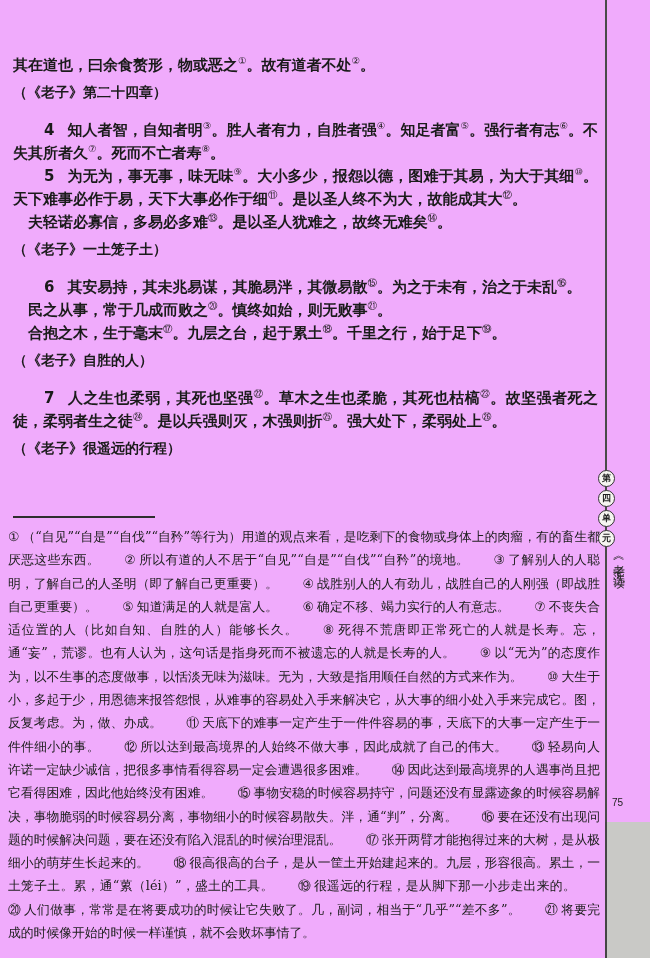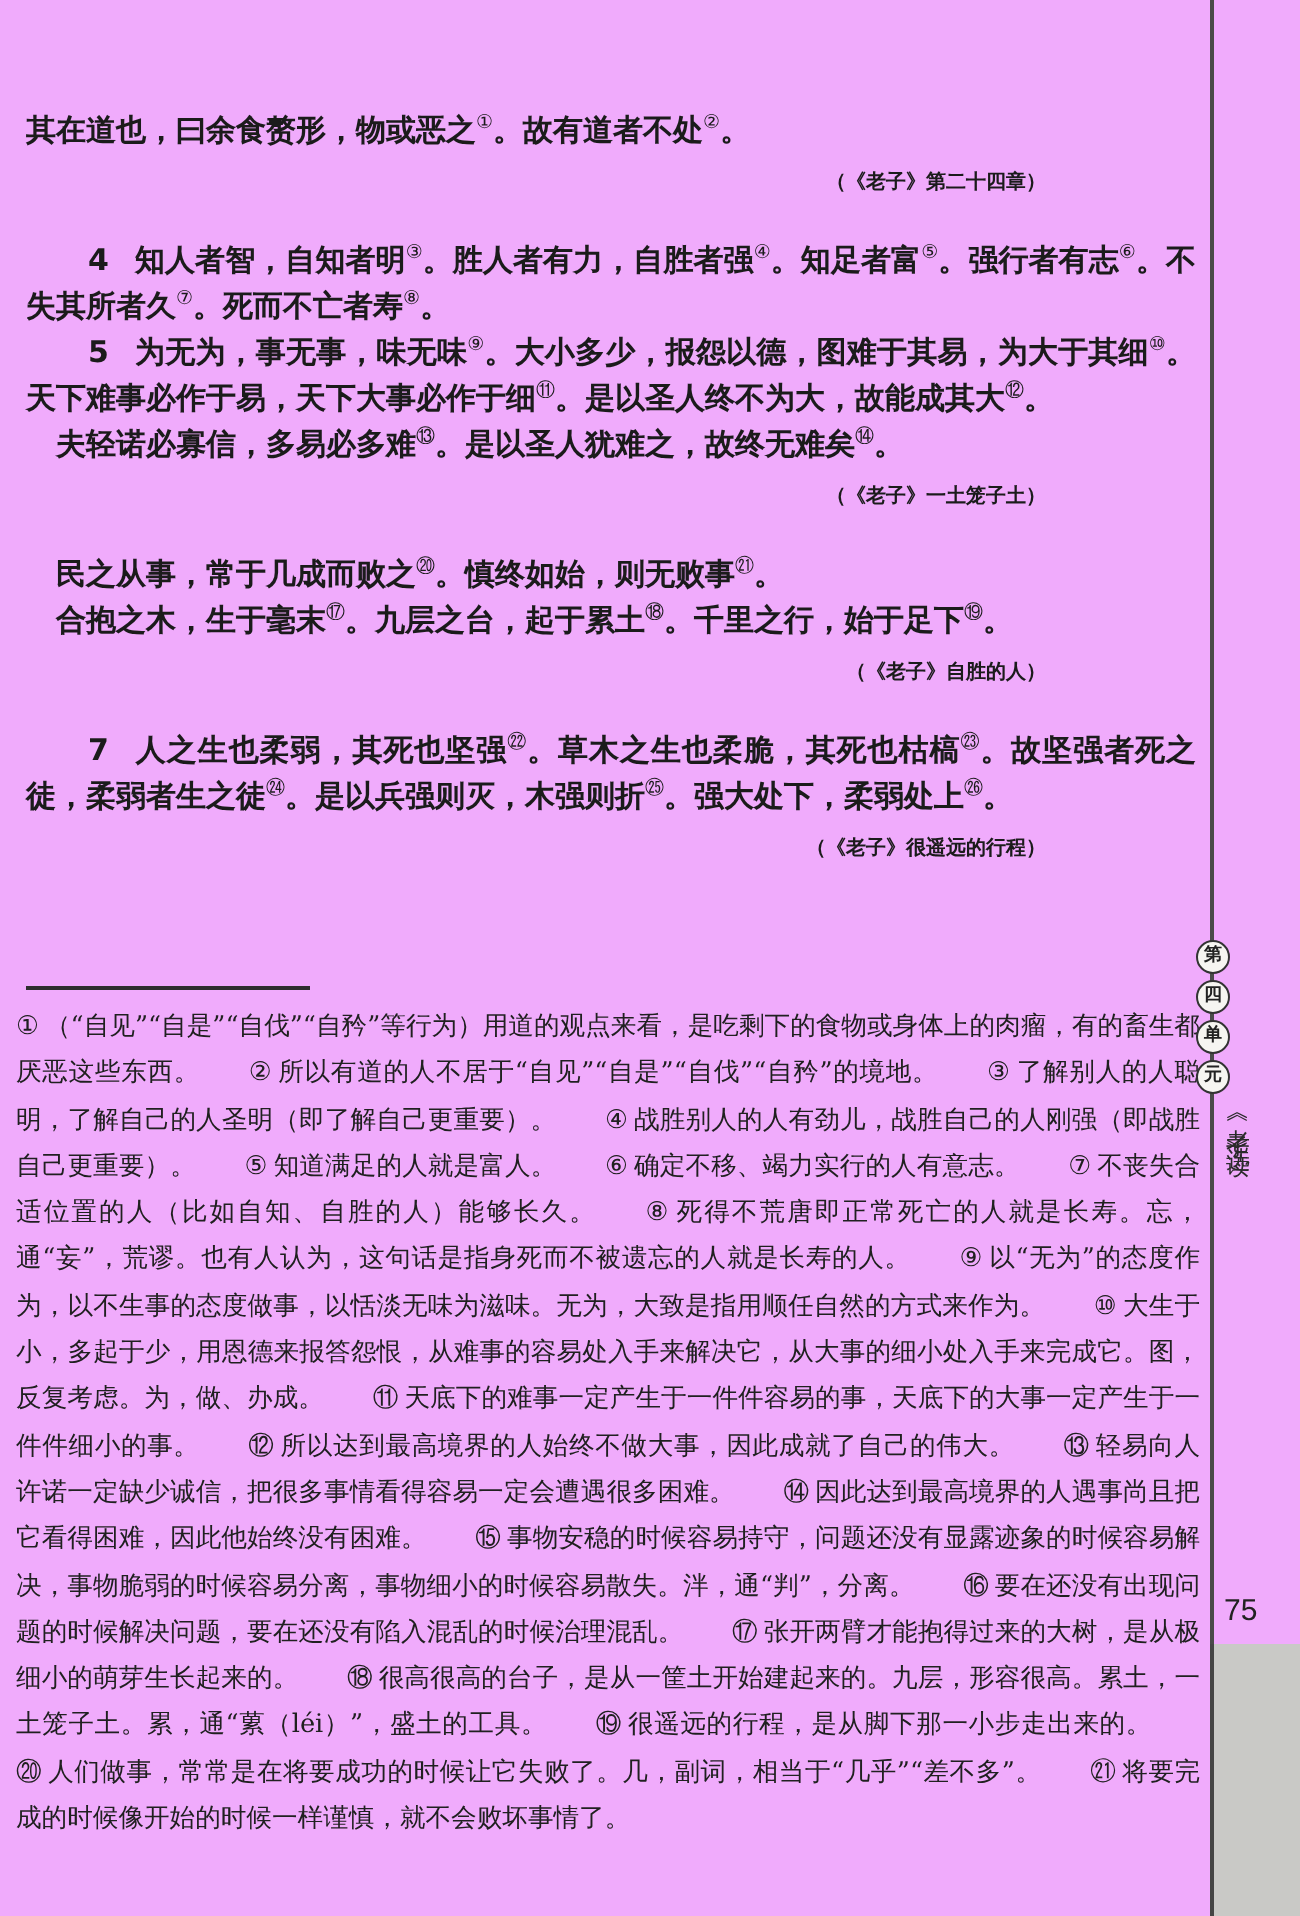--- a/index.html
+++ b/index.html
@@ -5,35 +5,35 @@
   html,body{margin:0;padding:0;background:#e9e9e9;}
   .page{position:relative;width:650px;height:958px;background:#f0abfc;overflow:hidden;
         font-family:"DejaVu Serif","Liberation Serif",serif;color:#1b1b1b;}
   .content{position:absolute;left:13px;top:54px;width:585px;}
   .para{margin:0;font-size:15px;line-height:23px;font-weight:600;text-align:justify;}
   .para.flush{text-indent:0;}
   .para.indent{text-indent:15px;}
   .para.section{text-indent:31px;}
   .secnum{margin-right:13px;font-family:"DejaVu Sans","Liberation Sans",sans-serif;font-weight:600;}
   sup.fn{font-size:9.5px;line-height:0;vertical-align:6px;font-weight:500;}
-  .attribution{margin:4px 75px 15px 0;font-size:10px;line-height:23px;text-align:right;font-weight:600;font-family:Liberation Mono, monospace;}
+  .attribution{margin:4px 75px 15px 0;font-size:14px;line-height:23px;text-align:left;font-weight:600;}
   .footnotes{margin-top:56px;}
   .fn-rule{width:142px;height:2px;background:#2e2e2e;margin:0 0 7px 0;}
   .fn-text{margin:0 0 0 -5px;width:592px;font-size:12.8px;line-height:23.3px;
            text-align:justify;font-weight:500;color:#202020;}
   .note{margin-right:1.9em;}
   .fnmark{margin-right:3px;}
   .vrule{position:absolute;left:605px;top:0;width:2px;height:823px;background:#4a4a4a;}
   .unit-tab{position:absolute;left:598px;top:470px;width:17px;display:flex;flex-direction:column;gap:3px;}
   .unit-circle{width:15px;height:15px;border:1px solid #333;border-radius:50%;background:#f6f5f1;
                font-size:9px;line-height:15px;text-align:center;font-weight:600;color:#222;}
   .book-label{position:absolute;left:610px;top:552px;writing-mode:vertical-rl;
               font-size:12px;letter-spacing:3px;font-weight:500;color:#2a2a2a;}
   .page-number{position:absolute;left:612px;top:797px;font-family:"Liberation Sans","DejaVu Sans",sans-serif;
-               font-size:15px;color:#222;}
+               font-size:10px;color:#222;}
   .gray-tab{position:absolute;left:605px;top:822px;width:45px;height:136px;
             background:#c9c9c6;border-left:2px solid #454545;box-sizing:border-box;}
 </style>
 </head>
 <body>
 
 <div class="page">
   <main class="content">
     <div id="passages">
         <section class="passage">
@@ -42,20 +42,21 @@
         </section>
         <section class="passage">
           <p class="para section"><span class="secnum">4</span>知人者智，自知者明<sup class="fn">③</sup>。胜人者有力，自胜者强<sup class="fn">④</sup>。知足者富<sup class="fn">⑤</sup>。强行者有志<sup class="fn">⑥</sup>。不失其所者久<sup class="fn">⑦</sup>。死而不亡者寿<sup class="fn">⑧</sup>。</p>
         </section>
         <section class="passage">
           <p class="para section"><span class="secnum">5</span>为无为，事无事，味无味<sup class="fn">⑨</sup>。大小多少，报怨以德，图难于其易，为大于其细<sup class="fn">⑩</sup>。天下难事必作于易，天下大事必作于细<sup class="fn">⑪</sup>。是以圣人终不为大，故能成其大<sup class="fn">⑫</sup>。</p>
           <p class="para indent">夫轻诺必寡信，多易必多难<sup class="fn">⑬</sup>。是以圣人犹难之，故终无难矣<sup class="fn">⑭</sup>。</p>
           <p class="attribution">（《老子》一土笼子土）</p>
         </section>
         <section class="passage">
+          <p class="para section"><span class="secnum">6</span>其安易持，其未兆易谋，其脆易泮，其微易散<sup class="fn">⑮</sup>。为之于未有，治之于未乱<sup class="fn">⑯</sup>。</p>
           <p class="para indent">民之从事，常于几成而败之<sup class="fn">⑳</sup>。慎终如始，则无败事<sup class="fn">㉑</sup>。</p>
           <p class="para indent">合抱之木，生于毫末<sup class="fn">⑰</sup>。九层之台，起于累土<sup class="fn">⑱</sup>。千里之行，始于足下<sup class="fn">⑲</sup>。</p>
           <p class="attribution">（《老子》自胜的人）</p>
         </section>
         <section class="passage">
           <p class="para section"><span class="secnum">7</span>人之生也柔弱，其死也坚强<sup class="fn">㉒</sup>。草木之生也柔脆，其死也枯槁<sup class="fn">㉓</sup>。故坚强者死之徒，柔弱者生之徒<sup class="fn">㉔</sup>。是以兵强则灭，木强则折<sup class="fn">㉕</sup>。强大处下，柔弱处上<sup class="fn">㉖</sup>。</p>
           <p class="attribution">（《老子》很遥远的行程）</p>
         </section>
       </div>
     <div class="footnotes">

